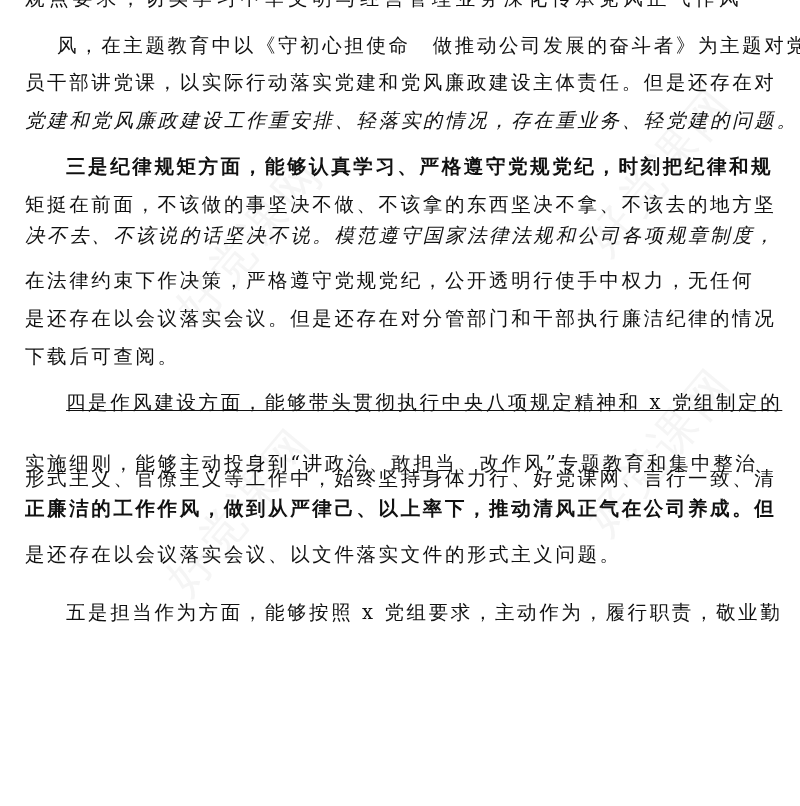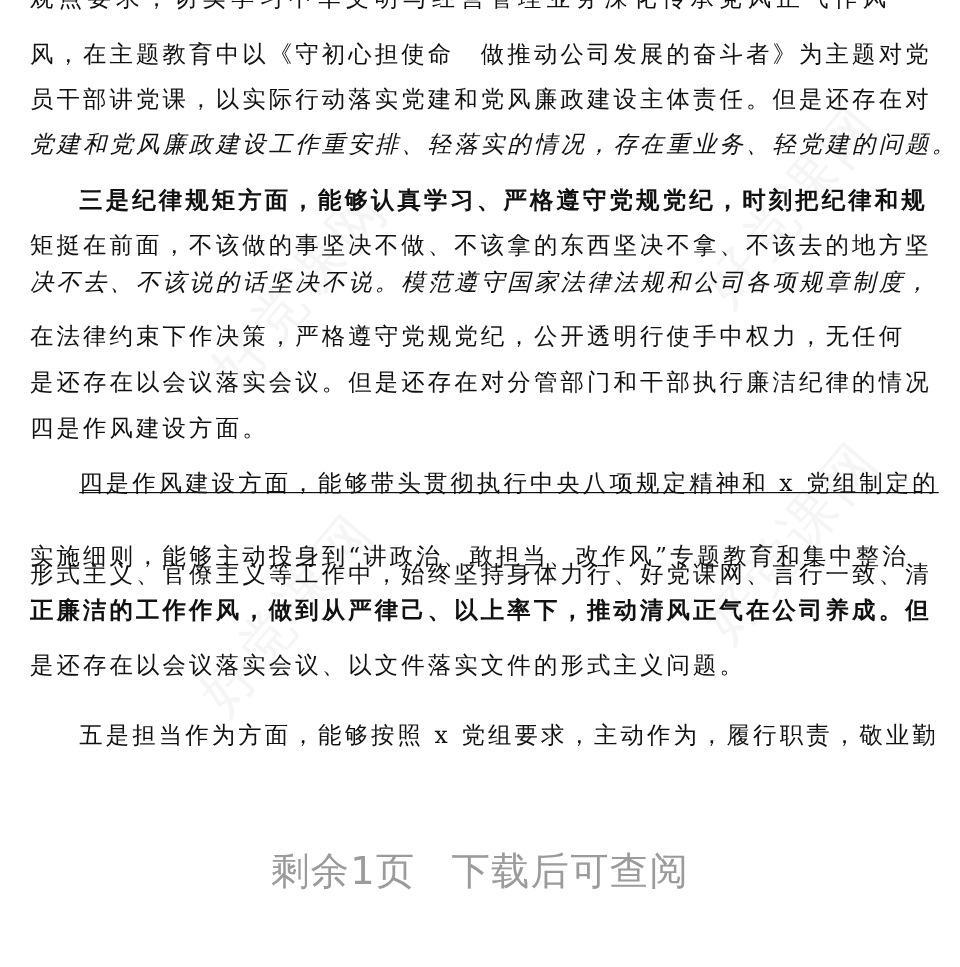--- a/index.html
+++ b/index.html
@@ -25,33 +25,30 @@
 <div class="page">
 
   <div class="watermark" style="left:150px;top:210px;">好党课网</div>
   <div class="watermark" style="left:560px;top:140px;">好党课网</div>
   <div class="watermark" style="left:140px;top:480px;">好党课网</div>
   <div class="watermark" style="left:560px;top:420px;">好党课网</div>
 
   <div class="line cut">观点要求，切实学习中华文明与经营管理业务深化传承党风正气作风</div>
 
   <div id="lines">
-      <div class="line" style="top: 34px;">风，在主题教育中以《守初心担使命　做推动公司发展的奋斗者》为主题对党</div>
+      <div class="line" style="top: 34px; margin-left: 32px;">风，在主题教育中以《守初心担使命　做推动公司发展的奋斗者》为主题对党</div>
       <div class="line" style="top: 71px;">员干部讲党课，以实际行动落实党建和党风廉政建设主体责任。但是还存在对</div>
       <div class="line" style="top: 109px; font-style: italic;">党建和党风廉政建设工作重安排、轻落实的情况，存在重业务、轻党建的问题。</div>
       <div class="line indent" style="top: 155px; font-weight: bold;">三是纪律规矩方面，能够认真学习、严格遵守党规党纪，时刻把纪律和规</div>
       <div class="line" style="top: 193px;">矩挺在前面，不该做的事坚决不做、不该拿的东西坚决不拿、不该去的地方坚</div>
       <div class="line" style="top: 224px; font-style: italic;">决不去、不该说的话坚决不说。模范遵守国家法律法规和公司各项规章制度，</div>
       <div class="line" style="top: 269px;">在法律约束下作决策，严格遵守党规党纪，公开透明行使手中权力，无任何</div>
       <div class="line" style="top: 307px;">是还存在以会议落实会议。但是还存在对分管部门和干部执行廉洁纪律的情况</div>
-      <div class="line short" style="top: 345px;">四是作风建设方面。</div>
+      <div class="line short" style="top: 345px;">下载后可查阅。</div>
       <div class="line indent" style="top: 391px; text-decoration: underline;">四是作风建设方面，能够带头贯彻执行中央八项规定精神和 x 党组制定的</div>
       <div class="line" style="top: 452px;">实施细则，能够主动投身到“讲政治、敢担当、改作风”专题教育和集中整治</div>
       <div class="line" style="top: 467px;">形式主义、官僚主义等工作中，始终坚持身体力行、好党课网、言行一致、清</div>
       <div class="line" style="top: 497px; font-weight: bold;">正廉洁的工作作风，做到从严律己、以上率下，推动清风正气在公司养成。但</div>
       <div class="line short" style="top: 543px;">是还存在以会议落实会议、以文件落实文件的形式主义问题。</div>
       <div class="line indent" style="top: 589px; margin-top: 12px;">五是担当作为方面，能够按照 x 党组要求，主动作为，履行职责，敬业勤</div>
     </div>
 
-  <div class="more">
-    <span>剩余1页</span><span class="gap"></span><span>下载后可查阅</span>
-  </div>
 </div>
 
 </body></html>

